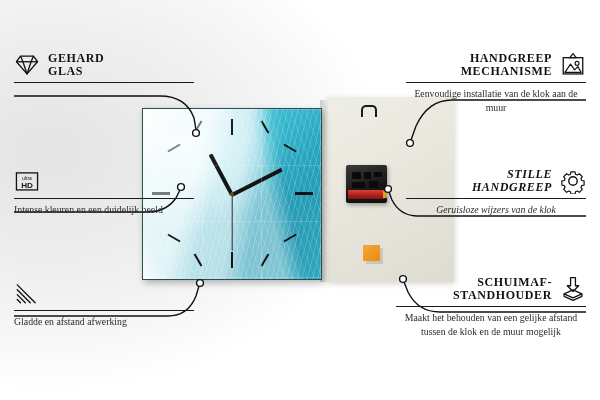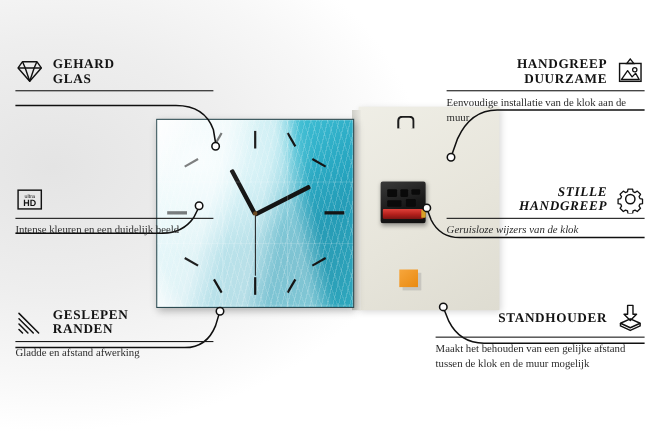--- a/index.html
+++ b/index.html
@@ -93,21 +93,21 @@
   }
   .feat .rule{height:1px;background:#1a1a1a;margin-top:4px;width:100%;}
   .feat .desc{
     font-family:"Liberation Serif", serif;
     font-size:9.8px;line-height:1.38;color:#2a2a2a;margin-top:4px;
   }
   .feat.left .head{justify-content:flex-start;}
   .feat.left .desc{text-align:left;}
   .feat.right .head{justify-content:flex-end;}
   .feat.right .titles{align-items:flex-end;text-align:right;}
-  .feat.right .desc{text-align:left;}
+  .feat.right .desc{text-align:center;}
   .ico{width:26px;height:26px;flex:0 0 26px;display:block;}
 
   
   .wires{position:absolute;left:0;top:0;width:600px;height:400px;pointer-events:none;}
 </style>
 </head>
 <body>
 
 <div id="stage">
 
@@ -199,34 +199,30 @@
   <div class="feat left" style="left:14px;top:280px;">
     <div class="head">
       <svg class="ico" viewBox="0 0 32 32">
         <g stroke="#121212" stroke-width="1.7" stroke-linecap="round">
           <path d="M4 6 L26 28"></path>
             <path d="M4 12 L20 28"></path>
             <path d="M4 18 L14 28"></path>
             <path d="M4 24 L8 28"></path>
         </g>
       </svg>
-      <div class="titles">
-        <span class="t">GESLEPEN</span>
-        <span class="t">RANDEN</span>
-      </div>
     </div>
     <div class="rule"></div>
     <div class="desc">Gladde en afstand afwerking</div>
   </div>
 
   <div class="feat right" style="left:406px;top:52px;">
     <div class="head">
       <div class="titles">
         <span class="t">HANDGREEP</span>
-        <span class="t">DUURZAME</span>
+        <span class="t">MECHANISME</span>
       </div>
       <svg class="ico" viewBox="0 0 32 32">
         <path d="M16 2 L12 7 H20 Z" fill="none" stroke="#121212" stroke-width="1.5"></path>
         <rect x="4" y="7" width="24" height="20" fill="none" stroke="#121212" stroke-width="1.6"></rect>
         <circle cx="21" cy="14" r="2.4" fill="none" stroke="#121212" stroke-width="1.4"></circle>
         <path d="M6 25 L13 15 L18 22 L22 18 L26 25 Z" fill="none" stroke="#121212" stroke-width="1.5" stroke-linejoin="round"></path>
       </svg>
     </div>
     <div class="rule"></div>
     <div class="desc">Eenvoudige installatie van de klok aan de muur</div>
@@ -243,20 +239,21 @@
         <circle cx="16" cy="16" r="5.2" fill="none" stroke="#121212" stroke-width="1.7"></circle>
       </svg>
     </div>
     <div class="rule"></div>
     <div class="desc">Geruisloze wijzers van de klok</div>
   </div>
 
   <div class="feat right" style="left:396px;top:276px;width:190px;">
     <div class="head">
       <div class="titles">
+        <span class="t">SCHUIMAF-</span>
         <span class="t">STANDHOUDER</span>
       </div>
       <svg class="ico" viewBox="0 0 32 32">
         <path d="M13 2 h6 v10 h4 l-7 7 -7-7 h4 Z" fill="none" stroke="#121212" stroke-width="1.6" stroke-linejoin="round"></path>
         <path d="M5 22 L16 17 L27 22 L16 27 Z" fill="none" stroke="#121212" stroke-width="1.6" stroke-linejoin="round"></path>
         <path d="M5 22 v3 L16 30 L27 25 v-3" fill="none" stroke="#121212" stroke-width="1.6" stroke-linejoin="round"></path>
       </svg>
     </div>
     <div class="rule"></div>
     <div class="desc">Maakt het behouden van een gelijke afstand tussen de klok en de muur mogelijk</div>

